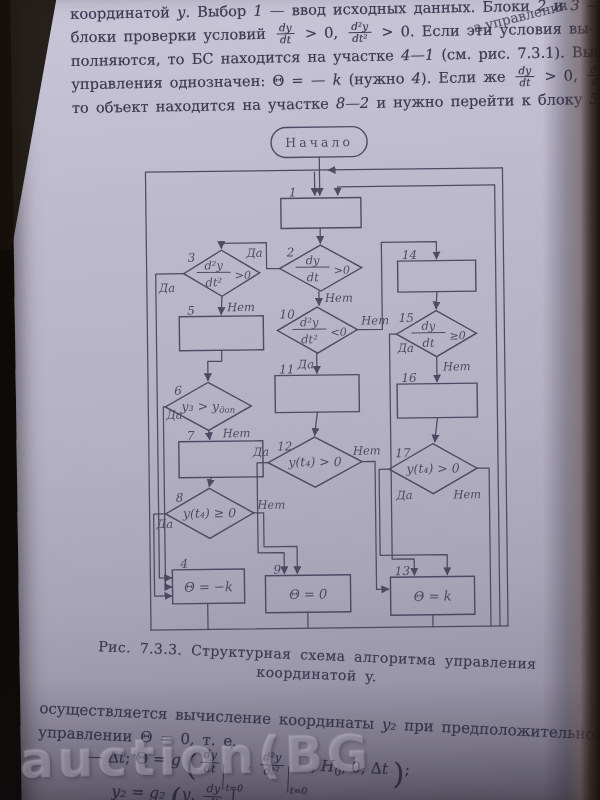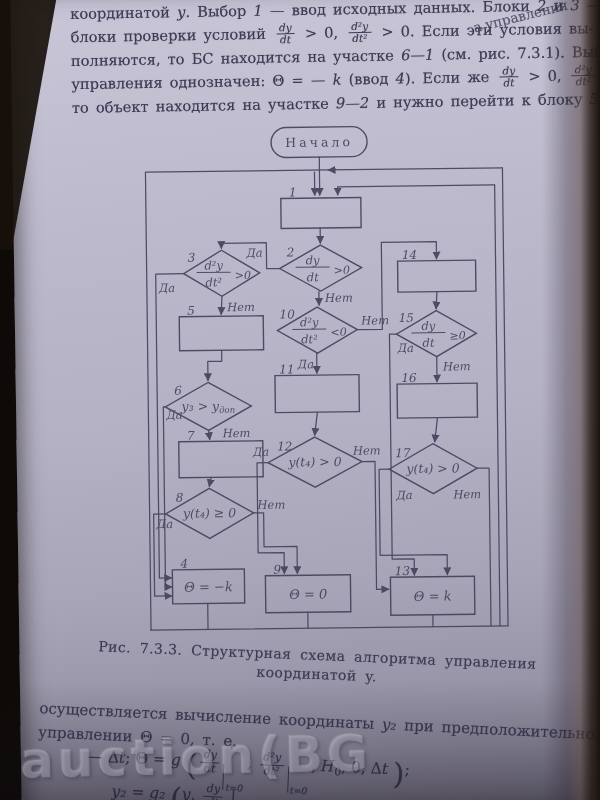--- a/index.html
+++ b/index.html
@@ -55,29 +55,29 @@
 
   <div id="top-paragraph" class="ptext">
       <div class="tline"><span>координатой </span><span class="it">y</span><span>. Выбор </span><span class="it">1</span><span> — ввод исходных данных. Блоки </span><span class="it">2</span><span> и </span><span class="it">3</span><span> —</span></div>
       <div class="tline"><span>блоки проверки условий </span><span class="frac">
           <span class="fn">dy</span>
           <span class="fd">dt</span>
         </span><span> &gt; 0, </span><span class="frac">
           <span class="fn">d²y</span>
           <span class="fd">dt²</span>
         </span><span> &gt; 0. Если эти условия вы-</span></div>
-      <div class="tline"><span>полняются, то БС находится на участке </span><span class="it">6—1</span><span> (см. рис. 7.3.1). Выбор</span></div>
-      <div class="tline"><span>управления однозначен: Θ = — </span><span class="it">k</span><span> (ввод </span><span class="it">4</span><span>). Если же </span><span class="frac">
+      <div class="tline"><span>полняются, то БС находится на участке </span><span class="it">4—1</span><span> (см. рис. 7.3.1). Выбор</span></div>
+      <div class="tline"><span>управления однозначен: Θ = — </span><span class="it">k</span><span> (нужно </span><span class="it">4</span><span>). Если же </span><span class="frac">
           <span class="fn">dy</span>
           <span class="fd">dt</span>
         </span><span> &gt; 0, </span><span class="frac">
           <span class="fn">d²y</span>
           <span class="fd">dt²</span>
         </span><span> &lt; 0,</span></div>
-      <div class="tline"><span>то объект находится на участке </span><span class="it">9—2</span><span> и нужно перейти к блоку </span><span class="it">5</span><span>, где</span></div>
+      <div class="tline"><span>то объект находится на участке </span><span class="it">8—2</span><span> и нужно перейти к блоку </span><span class="it">5</span><span>, где</span></div>
     </div>
   <div id="corner-fragment" class="ptext">а управления</div>
 
   <div id="flowchart-wrap">
     <svg id="fc-svg" width="380" height="512" viewBox="135 124 380 512">
         <defs>
           <marker id="arr" viewBox="0 0 8 8" refX="7" refY="4" markerWidth="6.5" markerHeight="6.5" orient="auto-start-reverse">
             <path d="M0,0 L8,4 L0,8 z" fill="#46435e"></path>
           </marker>
         </defs>

